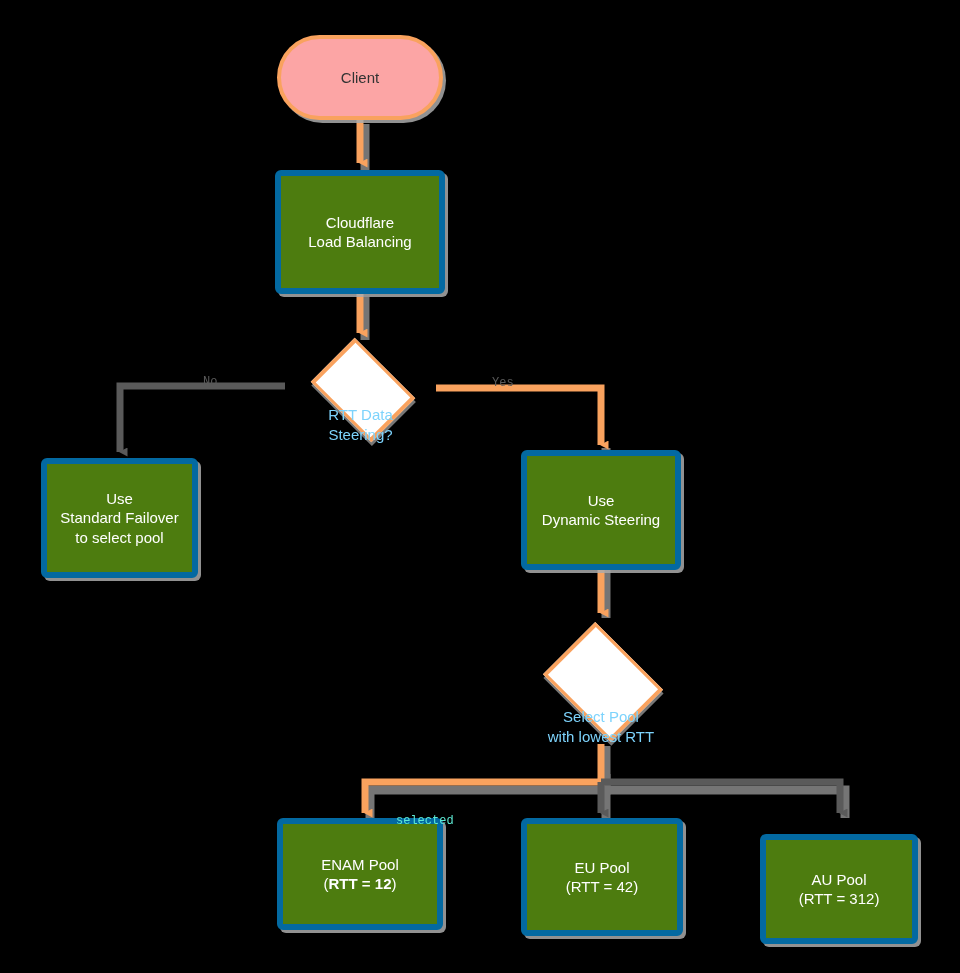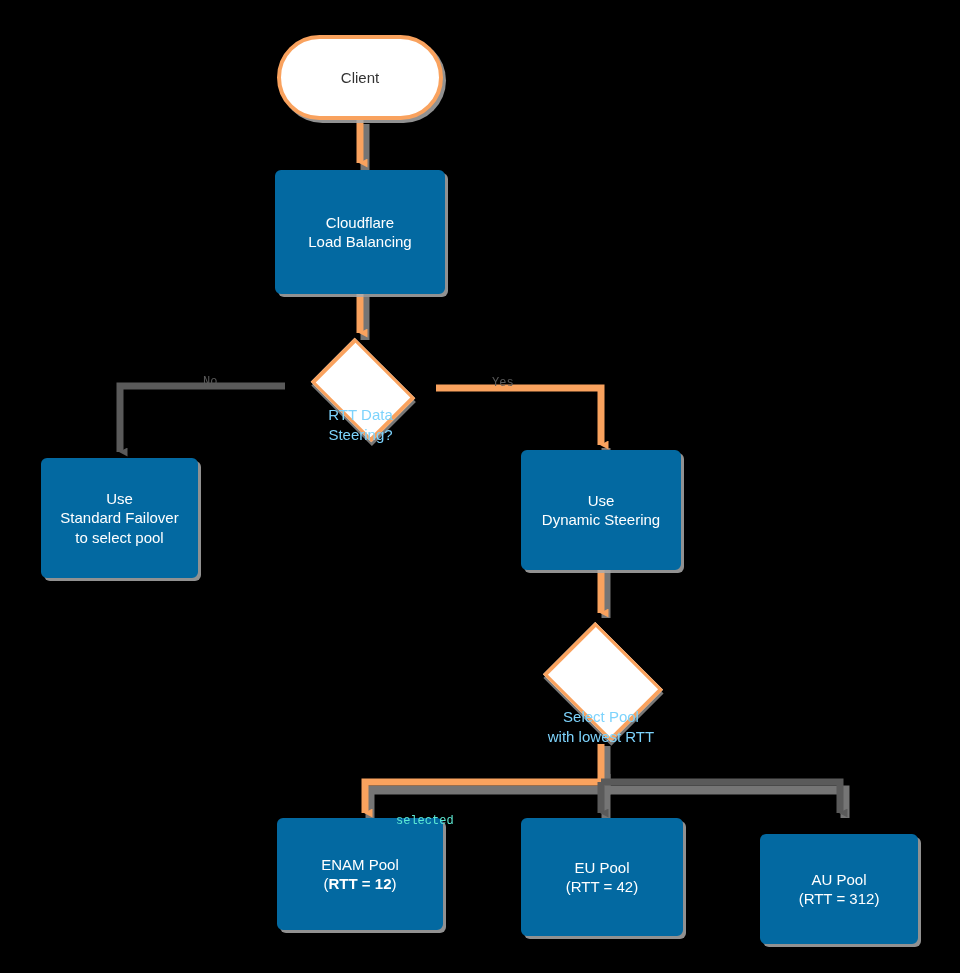--- a/index.html
+++ b/index.html
@@ -25,30 +25,30 @@
     box-sizing: border-box;
     display: flex;
     align-items: center;
     justify-content: center;
     text-align: center;
     line-height: 1.28;
     z-index: 5;
   }
   
   .proc {
-    background: #0369a1;
+    background: #4d7c0f;
     border: 6px solid #0369a1;
     border-radius: 6px;
     color: #FFFFFF;
     font-size: 15px;
     box-shadow: 3px 3px 0 0 rgba(170,170,170,0.85);
   }
   
   .term {
-    background: #ffffff;
+    background: #fca5a5;
     border: 4px solid #F9A25E;
     border-radius: 44px;
     color: #333333;
     font-size: 15px;
     box-shadow: 3px 3px 0 0 rgba(170,170,170,0.85);
   }
   
   .decision-wrap {
     position: absolute;
     z-index: 6;

